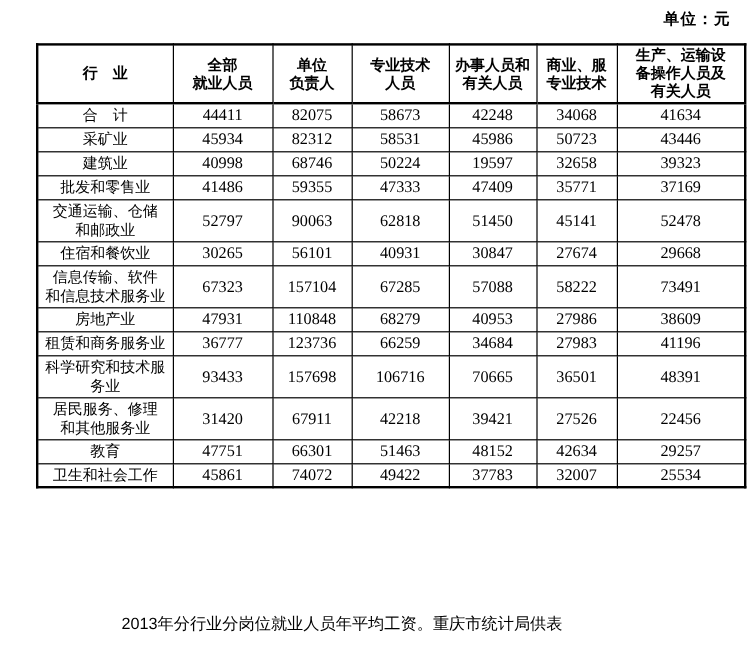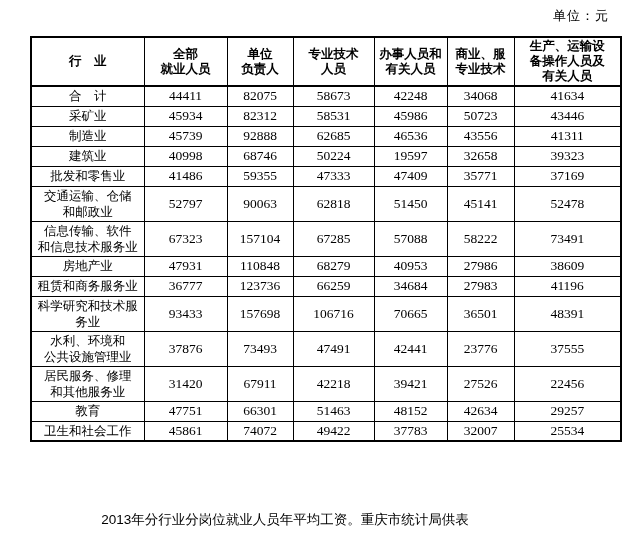--- a/index.html
+++ b/index.html
@@ -12,21 +12,21 @@
   }
   .page {
     position: relative;
     width: 625px; height: 540px;
     background: #ffffff;
   }
   .unit-label {
     position: absolute;
     top: 7px; right: 16px;
     font-size: 13px;
-    font-weight: normal;
+    font-weight: bold;
     letter-spacing: 1px;
     white-space: pre;
     margin-left: 31px;
   }
   table.wage-table {
     position: absolute;
     top: 36px; left: 30px;
     width: 590px;
     border-collapse: collapse;
     table-layout: fixed;
@@ -117,29 +117,20 @@
         <tr>
           <td class="industry-cell">采矿业</td>
           <td class="value-cell">45934</td>
           <td class="value-cell">82312</td>
           <td class="value-cell">58531</td>
           <td class="value-cell">45986</td>
           <td class="value-cell">50723</td>
           <td class="value-cell">43446</td>
         </tr>
         <tr>
-          <td class="industry-cell">制造业</td>
-          <td class="value-cell">45739</td>
-          <td class="value-cell">92888</td>
-          <td class="value-cell">62685</td>
-          <td class="value-cell">46536</td>
-          <td class="value-cell">43556</td>
-          <td class="value-cell">41311</td>
-        </tr>
-        <tr>
           <td class="industry-cell">建筑业</td>
           <td class="value-cell">40998</td>
           <td class="value-cell">68746</td>
           <td class="value-cell">50224</td>
           <td class="value-cell">19597</td>
           <td class="value-cell">32658</td>
           <td class="value-cell">39323</td>
         </tr>
         <tr>
           <td class="industry-cell">批发和零售业</td>
@@ -154,20 +145,29 @@
           <td class="industry-cell">交通运输、仓储
 和邮政业</td>
           <td class="value-cell">52797</td>
           <td class="value-cell">90063</td>
           <td class="value-cell">62818</td>
           <td class="value-cell">51450</td>
           <td class="value-cell">45141</td>
           <td class="value-cell">52478</td>
         </tr>
         <tr>
+          <td class="industry-cell">住宿和餐饮业</td>
+          <td class="value-cell">30265</td>
+          <td class="value-cell">56101</td>
+          <td class="value-cell">40931</td>
+          <td class="value-cell">30847</td>
+          <td class="value-cell">27674</td>
+          <td class="value-cell">29668</td>
+        </tr>
+        <tr>
           <td class="industry-cell">信息传输、软件
 和信息技术服务业</td>
           <td class="value-cell">67323</td>
           <td class="value-cell">157104</td>
           <td class="value-cell">67285</td>
           <td class="value-cell">57088</td>
           <td class="value-cell">58222</td>
           <td class="value-cell">73491</td>
         </tr>
         <tr>
@@ -191,30 +191,20 @@
         <tr>
           <td class="industry-cell">科学研究和技术服务业</td>
           <td class="value-cell">93433</td>
           <td class="value-cell">157698</td>
           <td class="value-cell">106716</td>
           <td class="value-cell">70665</td>
           <td class="value-cell">36501</td>
           <td class="value-cell">48391</td>
         </tr>
         <tr>
-          <td class="industry-cell">水利、环境和
-公共设施管理业</td>
-          <td class="value-cell">37876</td>
-          <td class="value-cell">73493</td>
-          <td class="value-cell">47491</td>
-          <td class="value-cell">42441</td>
-          <td class="value-cell">23776</td>
-          <td class="value-cell">37555</td>
-        </tr>
-        <tr>
           <td class="industry-cell">居民服务、修理
 和其他服务业</td>
           <td class="value-cell">31420</td>
           <td class="value-cell">67911</td>
           <td class="value-cell">42218</td>
           <td class="value-cell">39421</td>
           <td class="value-cell">27526</td>
           <td class="value-cell">22456</td>
         </tr>
         <tr>

